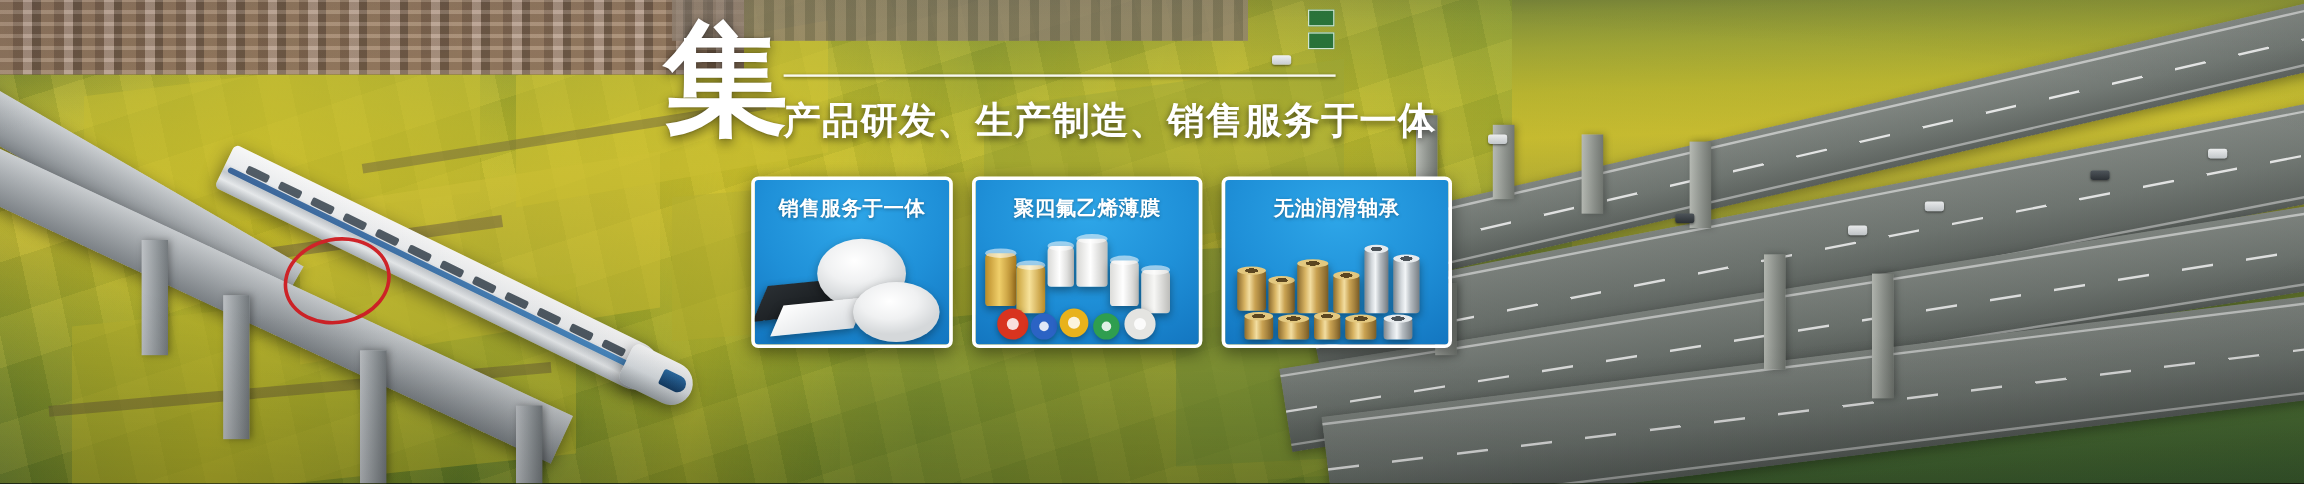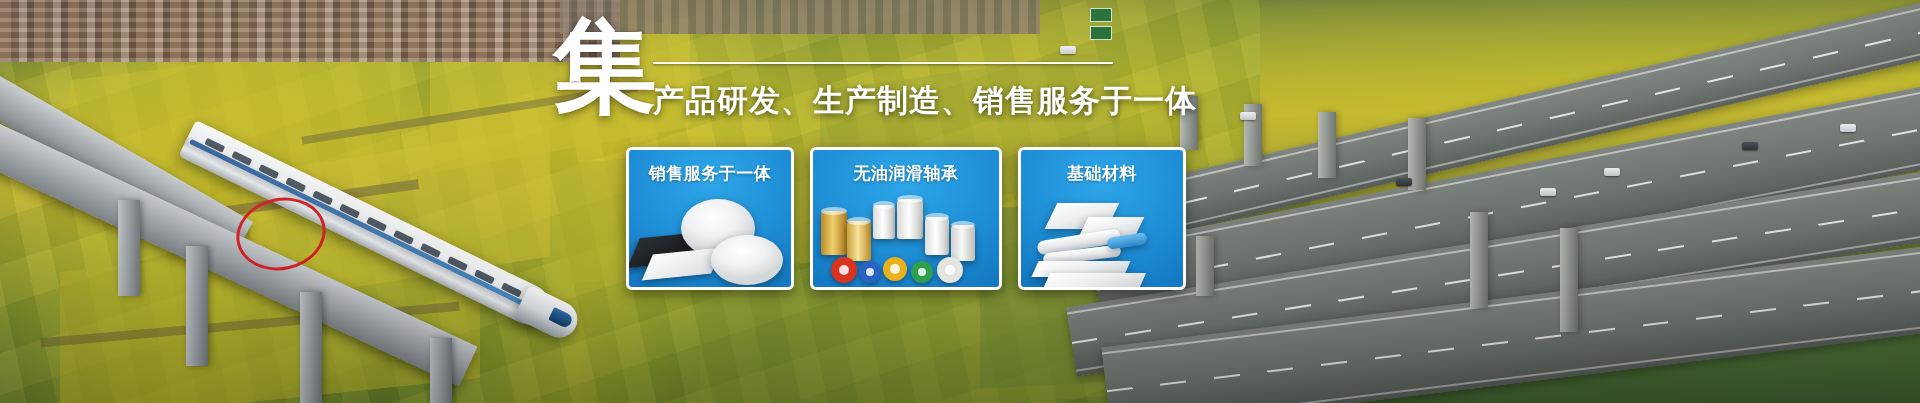--- a/index.html
+++ b/index.html
@@ -422,45 +422,49 @@
       <div class="card-title">销售服务于一体</div>
       <div class="card-art">
         <div class="plate-dark"></div>
         <div class="disc d1"></div>
         <div class="plate-white"></div>
         <div class="disc d2"></div>
       </div>
     </div>
 
     <div class="card wide">
-      <div class="card-title">无油润滑轴承</div>
+      <div class="card-title">聚四氟乙烯薄膜</div>
       <div class="card-art">
         <div class="roll" style="left:8px;  top:16px; width:26px; height:44px; background:linear-gradient(90deg,#b98b28,#f0cf6a 45%,#a8791f);"></div>
         <div class="roll" style="left:34px; top:26px; width:24px; height:40px; background:linear-gradient(90deg,#c9a23a,#f7e29a 45%,#b98b28);"></div>
         <div class="roll" style="left:60px; top:10px; width:22px; height:34px; background:linear-gradient(90deg,#d9d9d6,#ffffff 45%,#c2c2bf);"></div>
         <div class="roll" style="left:84px; top:4px;  width:26px; height:40px; background:linear-gradient(90deg,#d7d7d4,#ffffff 45%,#bfbfbc);"></div>
         <div class="roll" style="left:112px;top:22px; width:24px; height:38px; background:linear-gradient(90deg,#dcdcd9,#ffffff 45%,#c4c4c1);"></div>
         <div class="roll" style="left:138px;top:30px; width:24px; height:36px; background:linear-gradient(90deg,#d2d2cf,#f7f7f5 45%,#bcbcb9);"></div>
         <div class="ring" style="left:18px; top:62px; width:26px; height:26px; background:#d8341f;"></div>
         <div class="ring" style="left:46px; top:66px; width:22px; height:22px; background:#2b63c4;"></div>
         <div class="ring" style="left:70px; top:62px; width:24px; height:24px; background:#e8b21c;"></div>
         <div class="ring" style="left:98px; top:66px; width:22px; height:22px; background:#2f9e4f;"></div>
         <div class="ring" style="left:124px;top:62px; width:26px; height:26px; background:#e4e4e1;"></div>
       </div>
     </div>
 
-
-    <div class="card">
-      <div class="card-title">基础材料</div>
+    <div class="card wide">
+      <div class="card-title">无油润滑轴承</div>
       <div class="card-art">
-        <div class="blk" style="left:30px; top:8px;  width:62px; height:26px; transform: skewX(-26deg);"></div>
-        <div class="blk" style="left:62px; top:22px; width:56px; height:22px; transform: skewX(-26deg);"></div>
-        <div class="rod" style="left:16px; top:40px; width:84px; height:14px; transform: rotate(-9deg);"></div>
-        <div class="rod" style="left:22px; top:54px; width:78px; height:12px; transform: rotate(-7deg);"></div>
-        <div class="rod-blue" style="left:86px; top:40px; width:40px; height:12px; transform: rotate(-9deg);"></div>
-        <div class="blk" style="left:14px; top:66px; width:92px; height:16px; transform: skewX(-24deg);"></div>
-        <div class="blk" style="left:26px; top:78px; width:96px; height:14px; transform: skewX(-24deg);"></div>
-      </div>
-    </div>
+        <div class="bush" style="left:10px;  top:30px; width:24px; height:34px;"></div>
+        <div class="bush" style="left:36px;  top:38px; width:22px; height:28px;"></div>
+        <div class="bush" style="left:60px;  top:24px; width:26px; height:42px;"></div>
+        <div class="bush" style="left:90px;  top:34px; width:22px; height:32px;"></div>
+        <div class="bush steel" style="left:116px; top:12px; width:20px; height:54px;"></div>
+        <div class="bush steel" style="left:140px; top:20px; width:22px; height:46px;"></div>
+        <div class="bush" style="left:16px;  top:68px; width:24px; height:20px;"></div>
+        <div class="bush" style="left:44px;  top:70px; width:26px; height:18px;"></div>
+        <div class="bush" style="left:74px;  top:68px; width:22px; height:20px;"></div>
+        <div class="bush" style="left:100px; top:70px; width:26px; height:18px;"></div>
+        <div class="bush steel" style="left:132px; top:70px; width:24px; height:18px;"></div>
+      </div>
+    </div>
+
 
   </div>
 
 </div>
 
 </body></html>

